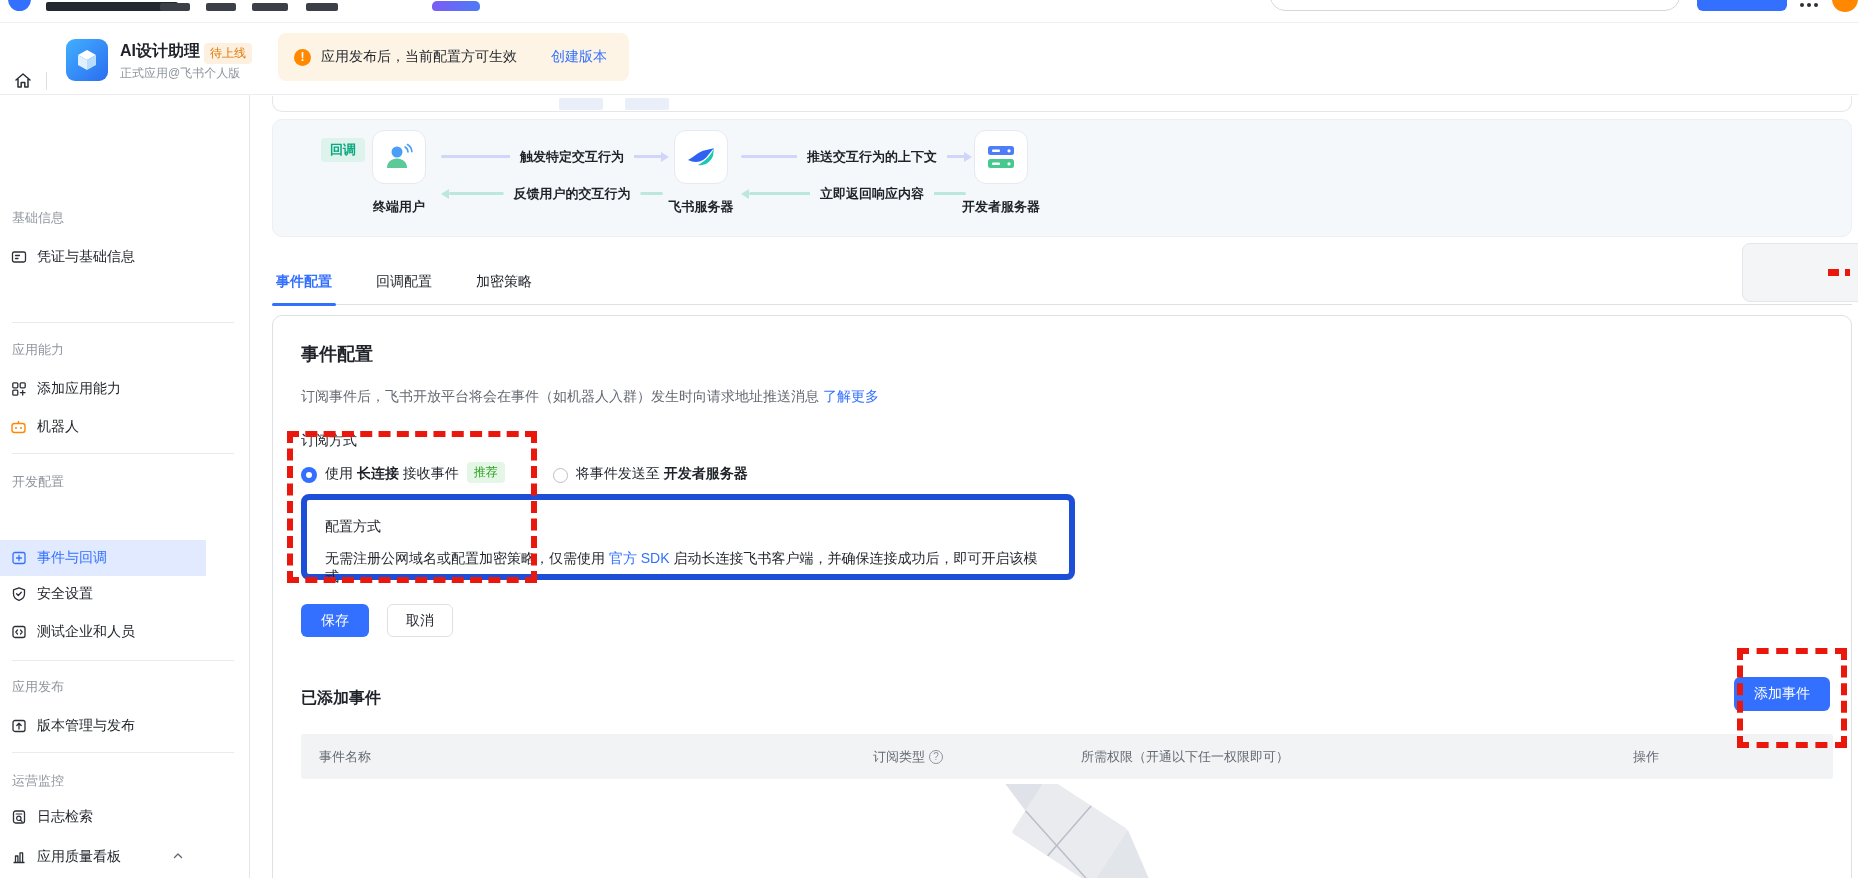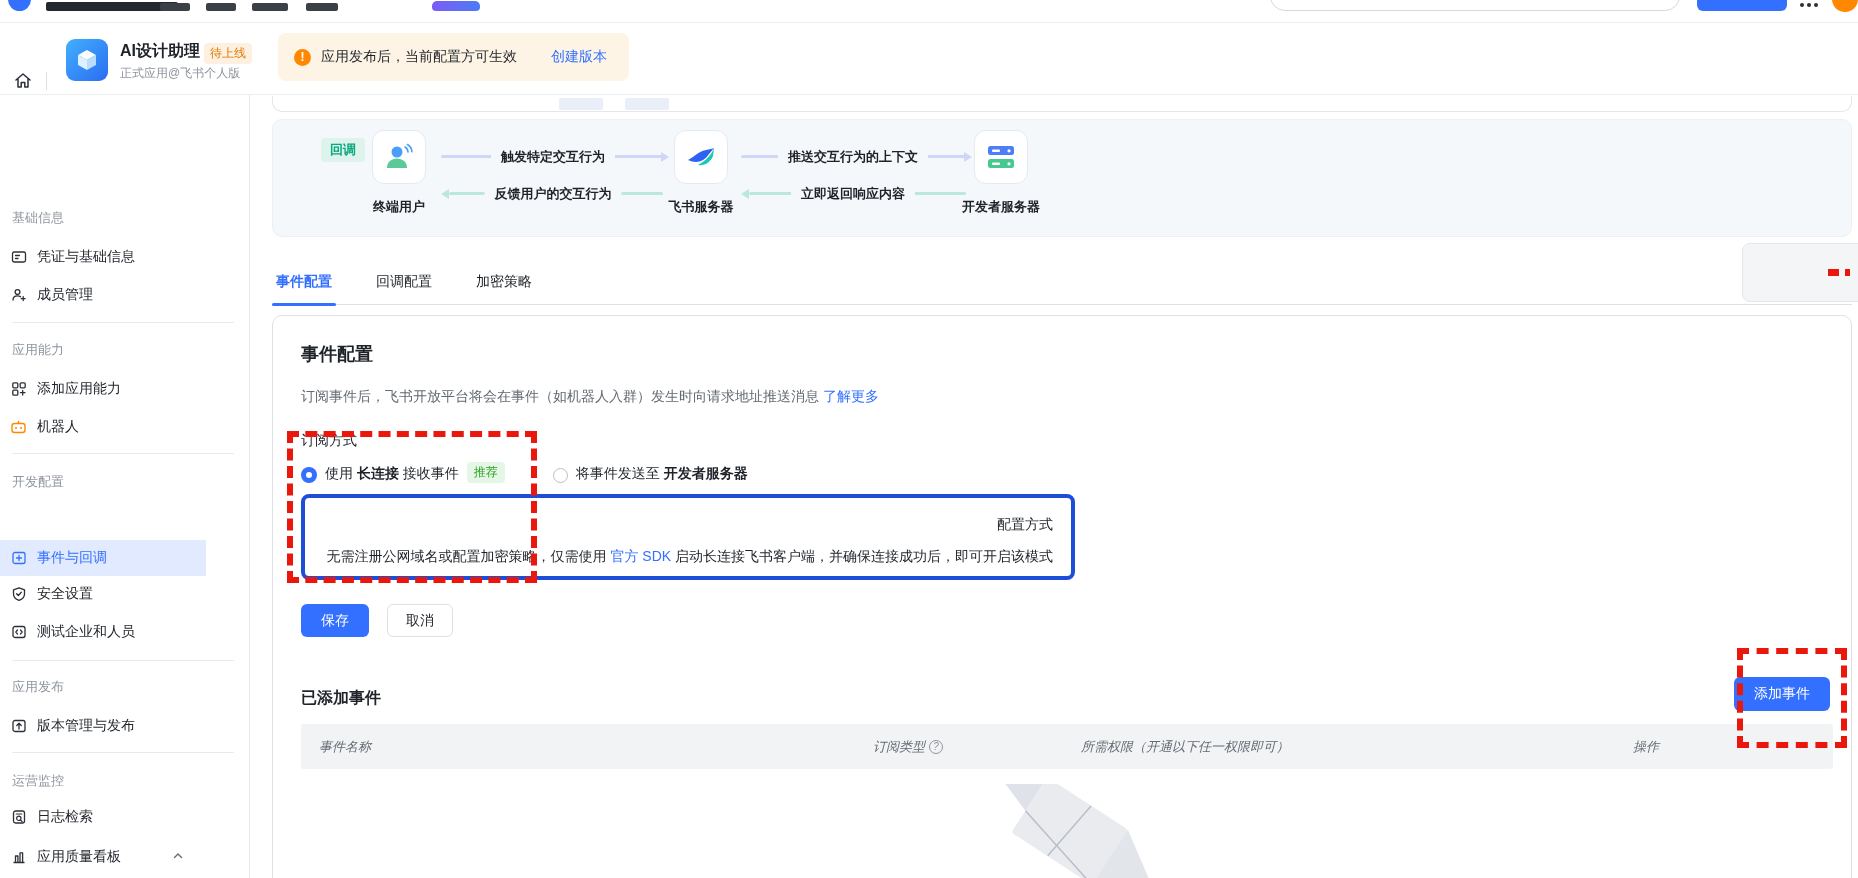--- a/index.html
+++ b/index.html
@@ -46,21 +46,21 @@
   .prev-frag { position:absolute; top:2px; height:12px; width:44px; background:#e9eef8; border-radius:2px; }
 
   .diagram-card { position:absolute; left:22px; top:24px; width:1580px; height:118px; background:#f5f8fb; border:1px solid #eceff3; border-radius:10px; }
   .dg-badge { position:absolute; left:48px; top:18px; padding:3px 9px; font-size:13px; font-weight:bold; color:#0aa87e; background:#ddf3ec; border-radius:4px; }
   .dg-node { position:absolute; top:10px; width:54px; height:54px; background:#fff; border:1px solid #e4e9f2; border-radius:12px; display:flex; align-items:center; justify-content:center; }
   .dg-label { position:absolute; top:78px; width:140px; text-align:center; font-size:13px; font-weight:bold; color:#1f2329; }
   .dg-line { position:absolute; height:3px; border-radius:2px; }
   .dg-line.fw { background:#cfd6fa; top:35px; }
   .dg-line.bw { background:#bce8db; top:72px; }
   .dg-head { position:absolute; width:0; height:0; border-top:5px solid transparent; border-bottom:5px solid transparent; }
-  .dg-pill { position:absolute; transform:translateX(-50%); background:#f5f8fb; padding:2px 10px; font-size:13px; font-weight:bold; color:#1f2329; white-space:nowrap; }
+  .dg-pill { position:absolute; transform:translateX(-50%); background:#f5f8fb; padding:2px 10px; font-size:13px; font-weight:bold; color:#1f2329; white-space:nowrap;margin-left:19px; }
   .dg-pill.fw { top:26px; } .dg-pill.bw { top:63px; }
 
   .right-gray-panel { position:absolute; left:1492px; top:148px; width:130px; height:59px; background:#f3f5f7; border:1px solid #e4e6e9; border-radius:8px; }
   .red-frag { position:absolute; left:1578px; top:174px; width:22px; height:7px; background:repeating-linear-gradient(90deg,#ea170d 0 11px,transparent 11px 17px); }
 
   .tabs { position:absolute; left:22px; top:168px; width:1580px; height:42px; border-bottom:1px solid #dee0e3; display:flex; }
   .tab { position:relative; font-size:14px; color:#1f2329; margin-right:36px; padding:10px 4px; cursor:pointer; }
   .tab.active { color:#3370ff; font-weight:bold; }
   .tab.active .underline { position:absolute; left:0; right:0; bottom:-2px; height:3px; border-radius:2px; background:#3370ff; }
 
@@ -68,30 +68,30 @@
   .sec-title { position:absolute; left:28px; top:26px; font-size:18px; font-weight:bold; }
   .sec-desc { position:absolute; left:28px; top:72px; font-size:14px; color:#646a73; }
   a.link { color:#3370ff; text-decoration:none; cursor:pointer; }
   .sub-label { position:absolute; left:28px; top:116px; font-size:14px; color:#1f2329; }
   .radio-row { position:absolute; left:28px; top:146px; display:flex; align-items:flex-end; font-size:14px; }
   .radio-on { width:16px; height:16px; border-radius:50%; background:#3370ff; position:relative; margin-right:8px; flex:none; cursor:pointer; }
   .radio-on::after { content:""; position:absolute; left:5px; top:5px; width:6px; height:6px; border-radius:50%; background:#fff; }
   .radio-off { width:15px; height:15px; border-radius:50%; border:1.5px solid #bbbfc4; background:#fff; margin-right:8px; flex:none; cursor:pointer; }
   .b { font-weight:bold; }
   .rec-badge { font-size:12px; color:#2ea121; background:#e4f7e7; border-radius:4px; padding:2px 7px; margin-left:8px; }
-  .cfg-box { position:absolute; left:28px; top:178px; width:774px; height:86px; border:4px solid #1d4ed8; border-radius:8px; background:#fff; padding:18px 18px; font-size:14px;text-align:right; }
+  .cfg-box { position:absolute; left:28px; top:178px; width:774px; height:86px; border:6px solid #1d4ed8; border-radius:8px; background:#fff; padding:18px 18px; font-size:14px; }
   .cfg-title { color:#1f2329; }
   .cfg-line { margin-top:14px; color:#1f2329; }
   .btn { display:inline-flex; align-items:center; justify-content:center; height:33px; border-radius:6px; font-size:14px; cursor:pointer; }
   .btn-primary { background:#3370ff; color:#fff; border:none; padding:0 20px; }
   .btn-plain { background:#fff; color:#1f2329; border:1px solid #dee0e3; padding:0 18px; }
   .btn-row { position:absolute; left:28px; top:288px; display:flex; gap:18px; }
   .added-title { position:absolute; left:28px; top:372px; font-size:16px; font-weight:bold; }
   .add-btn { position:absolute; left:1461px; top:361px; height:34px; }
-  .tbl-head { position:absolute; left:28px; top:408px; width:1532px; height:45px; background:#f2f3f5; border-radius:3px; display:flex; align-items:center; font-size:13px; color:#646a73;font-style:italic; }
+  .tbl-head { position:absolute; left:28px; top:418px; width:1532px; height:45px; background:#f2f3f5; border-radius:3px; display:flex; align-items:center; font-size:13px; color:#646a73; }
   .th { position:absolute; display:flex; align-items:center; }
   .qmark { width:14px; height:14px; border:1px solid #8f959e; border-radius:50%; font-size:10px; color:#8f959e; display:inline-flex; align-items:center; justify-content:center; margin-left:4px; }
   .empty-ill { position:absolute; left:690px; top:468px; width:220px; height:140px; }
 
   .annot { position:absolute; border:6px dashed #ea170d; z-index:50; pointer-events:none; }
   .annot-1 { left:37px; top:336px; width:250px; height:152px; }
   .annot-2 { left:1487px; top:553px; width:110px; height:100px; }
 </style>
 </head>
 <body>
@@ -141,30 +141,20 @@
 
   <div class="sb-item" style="top:144px">
     <span class="ic">
         <svg width="16" height="16" viewBox="0 0 16 16">
           <rect x="1.5" y="3" width="13" height="10" rx="1.8" fill="none" stroke="#2b2f36" stroke-width="1.3"></rect>
           <path d="M4.5 6.5 h4 M4.5 9.5 h2.5" stroke="#2b2f36" stroke-width="1.3" stroke-linecap="round"></path>
         </svg>
       </span>
     <span>凭证与基础信息</span>
   </div>
-  <div class="sb-item" style="top:182px">
-    <span class="ic">
-        <svg width="16" height="16" viewBox="0 0 16 16">
-          <circle cx="6.5" cy="5" r="2.4" fill="none" stroke="#2b2f36" stroke-width="1.3"></circle>
-          <path d="M2 13 c0-2.6 2-4.2 4.5-4.2 1.2 0 2.3 .4 3.1 1" fill="none" stroke="#2b2f36" stroke-width="1.3" stroke-linecap="round"></path>
-          <path d="M12.2 9.6 v4 M10.2 11.6 h4" stroke="#2b2f36" stroke-width="1.3" stroke-linecap="round"></path>
-        </svg>
-      </span>
-    <span>成员管理</span>
-  </div>
 
   <div class="sb-div" style="top:227px"></div>
   <div class="sb-group" style="top:246px">应用能力</div>
 
   <div class="sb-item" style="top:314px">
     <span class="ic">
         <svg width="17" height="17" viewBox="0 0 17 17">
           <rect x="2" y="4.5" width="13" height="9" rx="2.5" fill="none" stroke="#ff8800" stroke-width="1.4"></rect>
           <circle cx="6" cy="9" r="1" fill="#ff8800"></circle>
           <circle cx="11" cy="9" r="1" fill="#ff8800"></circle>

